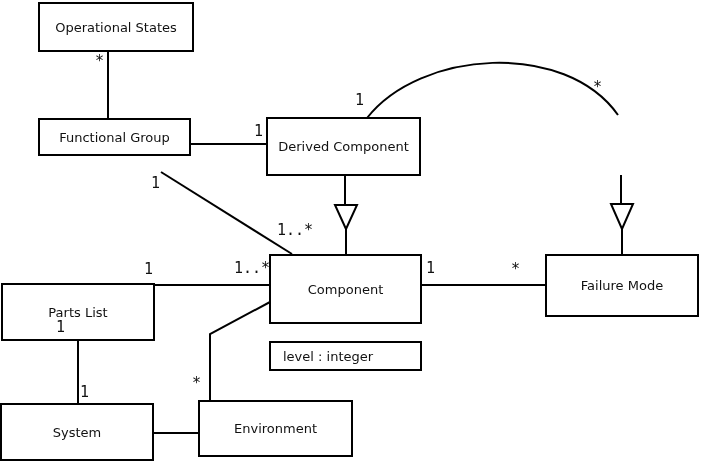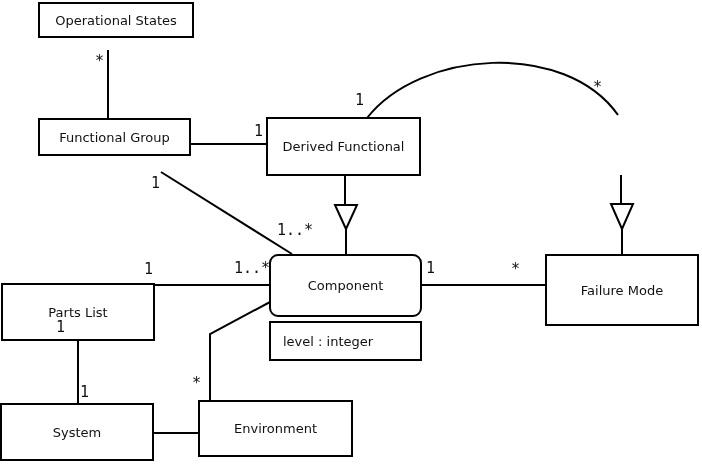--- a/index.html
+++ b/index.html
@@ -42,26 +42,25 @@
     background: #ffffff;
     border: 2px solid #000000;
     display: flex;
     align-items: center;
     font-size: 13px;
     color: #111111;
     white-space: nowrap;
   }
   .uml-class-stack .title {
     justify-content: center;
-    height: 63px;
-    border-radius: 9px;
+    height: 70px;
   }
   .uml-class-stack .attrs {
-    height: 40px;
-    margin-top: 4px;
+    height: 30px;
+    margin-top: 17px;
     padding-left: 12px;
     justify-content: flex-start;
   }
   .mult {
     position: absolute;
     font-family: "DejaVu Sans Mono", monospace;
     font-size: 15px;
     line-height: 15px;
     color: #111111;
     z-index: 3;
@@ -97,47 +96,47 @@
       <line x1="420" y1="285" x2="547" y2="285"></line>
 
       <line x1="78" y1="311" x2="78" y2="405"></line>
 
       <line x1="152" y1="433" x2="200" y2="433"></line>
 
       <polyline points="210,402 210,334 270,302"></polyline>
     </g>
   </svg>
 
-  <div class="uml-class" style="left:38px; top:2px; width:156px; height:36px;">
+  <div class="uml-class" style="left:38px; top:2px; width:156px; height:50px;">
     <span>Operational States</span>
   </div>
 
   <div class="uml-class" style="left:38px; top:118px; width:153px; height:38px;">
     <span>Functional Group</span>
   </div>
 
   <div class="uml-class" style="left:266px; top:117px; width:155px; height:59px;">
-    <span>Derived Functional</span>
+    <span>Derived Component</span>
   </div>
 
 
   <div class="uml-class" style="left:1px; top:255px; width:154px; height:58px;margin-top:28px;">
     <span>Parts List</span>
   </div>
 
   <div class="uml-class-stack" style="left:269px; top:254px; width:153px;">
     <div class="compartment title">
       <span>Component</span>
     </div>
     <div class="compartment attrs">
       <span>level : integer</span>
     </div>
   </div>
 
-  <div class="uml-class" style="left:545px; top:254px; width:154px; height:72px;">
+  <div class="uml-class" style="left:545px; top:254px; width:154px; height:63px;">
     <span>Failure Mode</span>
   </div>
 
   <div class="uml-class" style="left:0px; top:403px; width:154px; height:58px;">
     <span>System</span>
   </div>
 
   <div class="uml-class" style="left:198px; top:400px; width:155px; height:57px;">
     <span>Environment</span>
   </div>

